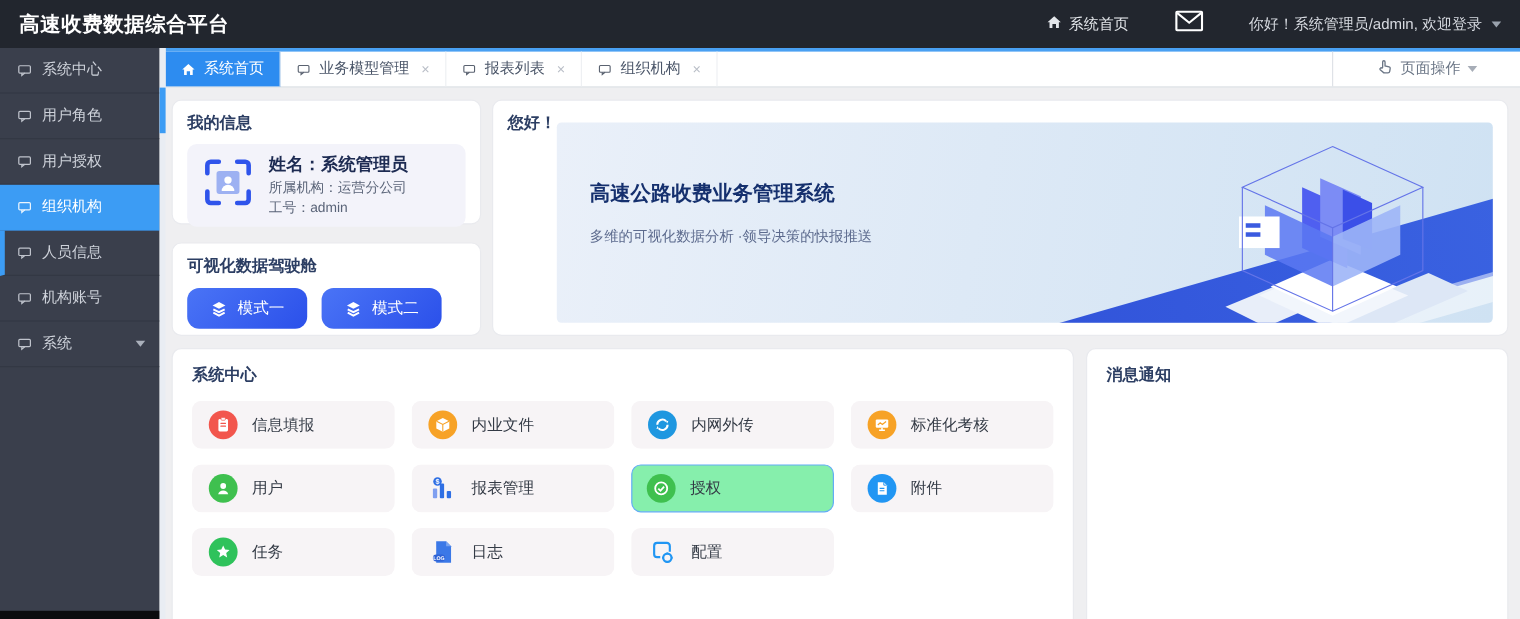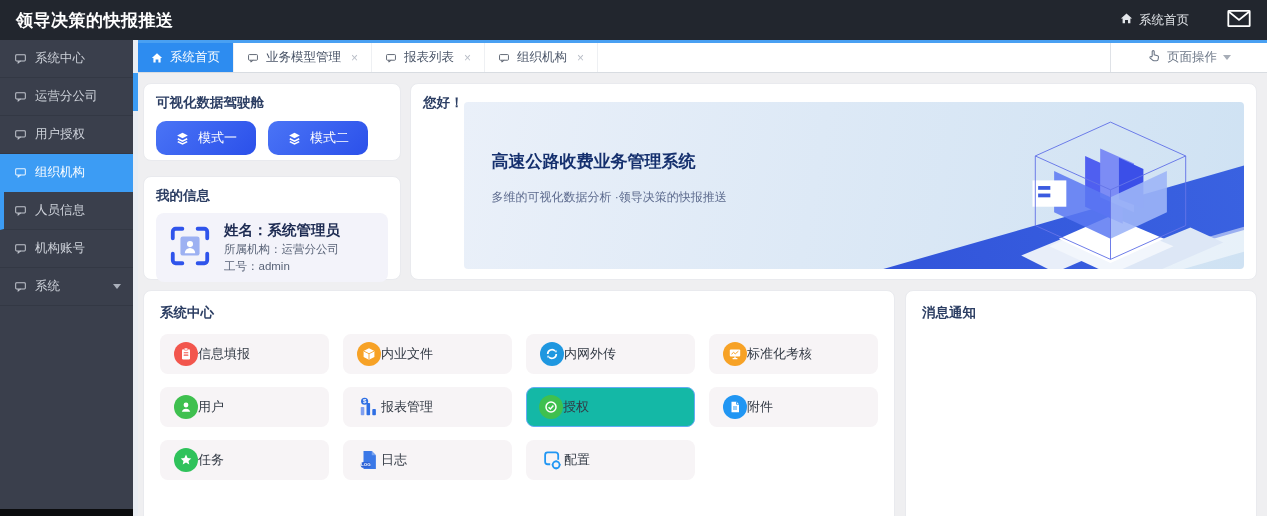--- a/index.html
+++ b/index.html
@@ -80,76 +80,80 @@
   .banner-text{position:absolute;left:28px;top:48px;z-index:3;}
   .banner-heading{font-size:17px;font-weight:bold;color:#15306e;}
   .banner-line{font-size:12px;color:#5d6b8e;}
   .banner-line.first{margin-top:16px;}
   .banner-line.second{margin-top:4px;}
   .illu{position:absolute;right:16px;bottom:-8px;width:235px;height:165px;z-index:2;}
 
   .row-bottom{display:flex;gap:10px;flex:none;height:270px;}
   .center-card{width:752px;flex:none;padding:13px 16px;}
   .tiles{margin-top:12px;display:grid;grid-template-columns:repeat(4,1fr);gap:13px 14px;}
-  .tile{height:40px;background:#f7f4f6;border-radius:8px;display:flex;align-items:center;
+  .tile{height:40px;background:#f7f4f6;border-radius:8px;display:flex;align-items:center;gap:12px;
         padding:0 13px;cursor:pointer;border:1px solid transparent;box-sizing:border-box;}
-  .tile.highlight{background:#14b8a6;border-color:#63acf5;padding-left:12px;}
+  .tile.highlight{background:#86efac;border-color:#63acf5;padding-left:12px;}
   .ticon{width:24px;height:24px;border-radius:50%;display:flex;align-items:center;justify-content:center;flex:none;}
   .ticon svg{width:14px;height:14px;}
   .ticon.plain{background:transparent !important;}
   .ticon.plain svg{width:22px;height:22px;}
   .tlabel{font-size:13px;color:#333a45;}
 
   .notice-card{flex:1;padding:13px 16px;}
 </style>
 </head>
 <body>
 
 <div class="screen">
 
   <div class="topbar">
-    <div class="brand">领导决策的快报推送</div>
+    <div class="brand">高速收费数据综合平台</div>
     <div class="topbar-right">
       <div class="home-link">
         <span>
           <svg viewBox="0 0 14 14">
               <path d="M7 1.6 13 7h-1.8v5.2H8.6V8.7H5.4v3.5H2.8V7H1z" fill="#e3e6ea"></path>
             </svg>
         </span>
         <span>系统首页</span>
       </div>
       <div class="mail-btn">
         <span>
           <svg viewBox="0 0 20 16" fill="none" stroke="#fff" stroke-width="1.5">
             <rect x="1" y="1.5" width="18" height="13" rx="0.5"></rect>
             <path d="M1.5 2.3 10 9.2l8.5-6.9"></path>
           </svg>
         </span>
       </div>
+      <div class="user-chip">
+        <span>你好！系统管理员/admin, 欢迎登录</span>
+        <span class="caret-down"></span>
+      </div>
     </div>
   </div>
 
   <div class="sidebar">
       <div class="nav-item">
         <span class="nicon">
           <svg viewBox="0 0 14 14" fill="none" stroke="currentColor" stroke-width="1.1">
             <rect x="1.8" y="3" width="10.4" height="6.6" rx="1"></rect>
             <path d="M4.5 9.6v2.2L7.2 9.6"></path>
           </svg>
         </span>
         <span class="nlabel">系统中心</span>
       </div>
       <div class="nav-item">
         <span class="nicon">
           <svg viewBox="0 0 14 14" fill="none" stroke="currentColor" stroke-width="1.1">
             <rect x="1.8" y="3" width="10.4" height="6.6" rx="1"></rect>
             <path d="M4.5 9.6v2.2L7.2 9.6"></path>
           </svg>
         </span>
-        <span class="nlabel">运营分公司</span>
+        <span class="nlabel">用户角色</span>
       </div>
       <div class="nav-item">
         <span class="nicon">
           <svg viewBox="0 0 14 14" fill="none" stroke="currentColor" stroke-width="1.1">
             <rect x="1.8" y="3" width="10.4" height="6.6" rx="1"></rect>
             <path d="M4.5 9.6v2.2L7.2 9.6"></path>
           </svg>
         </span>
         <span class="nlabel">用户授权</span>
       </div>
@@ -247,20 +251,39 @@
         </span>
         <span>页面操作</span>
         <span class="caret-down"></span>
       </div>
     </div>
 
     <div class="page">
 
       <div class="row-top">
         <div class="col-left">
+
+          <div class="card profile-card">
+            <div class="card-title">我的信息</div>
+            <div class="profile-box">
+              <span>
+                <svg viewBox="0 0 46 46" fill="none">
+                  <path d="M15 5H8a3 3 0 0 0-3 3v7M31 5h7a3 3 0 0 1 3 3v7M15 41H8a3 3 0 0 1-3-3v-7M31 41h7a3 3 0 0 0 3-3v-7" stroke="#2f54eb" stroke-width="4" stroke-linecap="round"></path>
+                  <rect x="13" y="13" width="20" height="20" rx="2.5" fill="#9db1f2"></rect>
+                  <circle cx="23" cy="21" r="3.2" fill="#fff"></circle>
+                  <path d="M17.5 30.5a5.5 5.5 0 0 1 11 0z" fill="#fff"></path>
+                </svg>
+              </span>
+              <div>
+                <div class="p-name">姓名：系统管理员</div>
+                <div class="p-line">所属机构：运营分公司</div>
+                <div class="p-line">工号：admin</div>
+              </div>
+            </div>
+          </div>
 
           <div class="card dash-card">
             <div class="card-title">可视化数据驾驶舱</div>
             <div class="mode-btns">
                 <button class="mode-btn">
                   <span style="display:flex;">
                     <svg viewBox="0 0 14 14">
                       <path d="M7 1.6 12 4.2 7 6.8 2 4.2z" fill="#fff"></path>
                       <path d="m2.6 7.3 4.4 2.2 4.4-2.2" stroke="#fff" stroke-width="1.5" fill="none"></path>
                       <path d="m2.6 9.9 4.4 2.2 4.4-2.2" stroke="#fff" stroke-width="1.5" fill="none"></path>
@@ -272,39 +295,20 @@
                   <span style="display:flex;">
                     <svg viewBox="0 0 14 14">
                       <path d="M7 1.6 12 4.2 7 6.8 2 4.2z" fill="#fff"></path>
                       <path d="m2.6 7.3 4.4 2.2 4.4-2.2" stroke="#fff" stroke-width="1.5" fill="none"></path>
                       <path d="m2.6 9.9 4.4 2.2 4.4-2.2" stroke="#fff" stroke-width="1.5" fill="none"></path>
                     </svg>
                   </span>
                   <span class="mode-label">模式二</span>
                 </button>
               </div>
-          </div>
-
-          <div class="card profile-card">
-            <div class="card-title">我的信息</div>
-            <div class="profile-box">
-              <span>
-                <svg viewBox="0 0 46 46" fill="none">
-                  <path d="M15 5H8a3 3 0 0 0-3 3v7M31 5h7a3 3 0 0 1 3 3v7M15 41H8a3 3 0 0 1-3-3v-7M31 41h7a3 3 0 0 0 3-3v-7" stroke="#2f54eb" stroke-width="4" stroke-linecap="round"></path>
-                  <rect x="13" y="13" width="20" height="20" rx="2.5" fill="#9db1f2"></rect>
-                  <circle cx="23" cy="21" r="3.2" fill="#fff"></circle>
-                  <path d="M17.5 30.5a5.5 5.5 0 0 1 11 0z" fill="#fff"></path>
-                </svg>
-              </span>
-              <div>
-                <div class="p-name">姓名：系统管理员</div>
-                <div class="p-line">所属机构：运营分公司</div>
-                <div class="p-line">工号：admin</div>
-              </div>
-            </div>
           </div>
         </div>
 
         <div class="card banner-card">
           <div class="card-title">您好！</div>
           <div class="banner">
             <div class="stripe1"></div>
             <div class="stripe2"></div>
             <svg class="illu" viewBox="0 0 250 170">
               <polygon points="118,158 210,120 245,136 153,176" fill="#dde7f6"></polygon>

